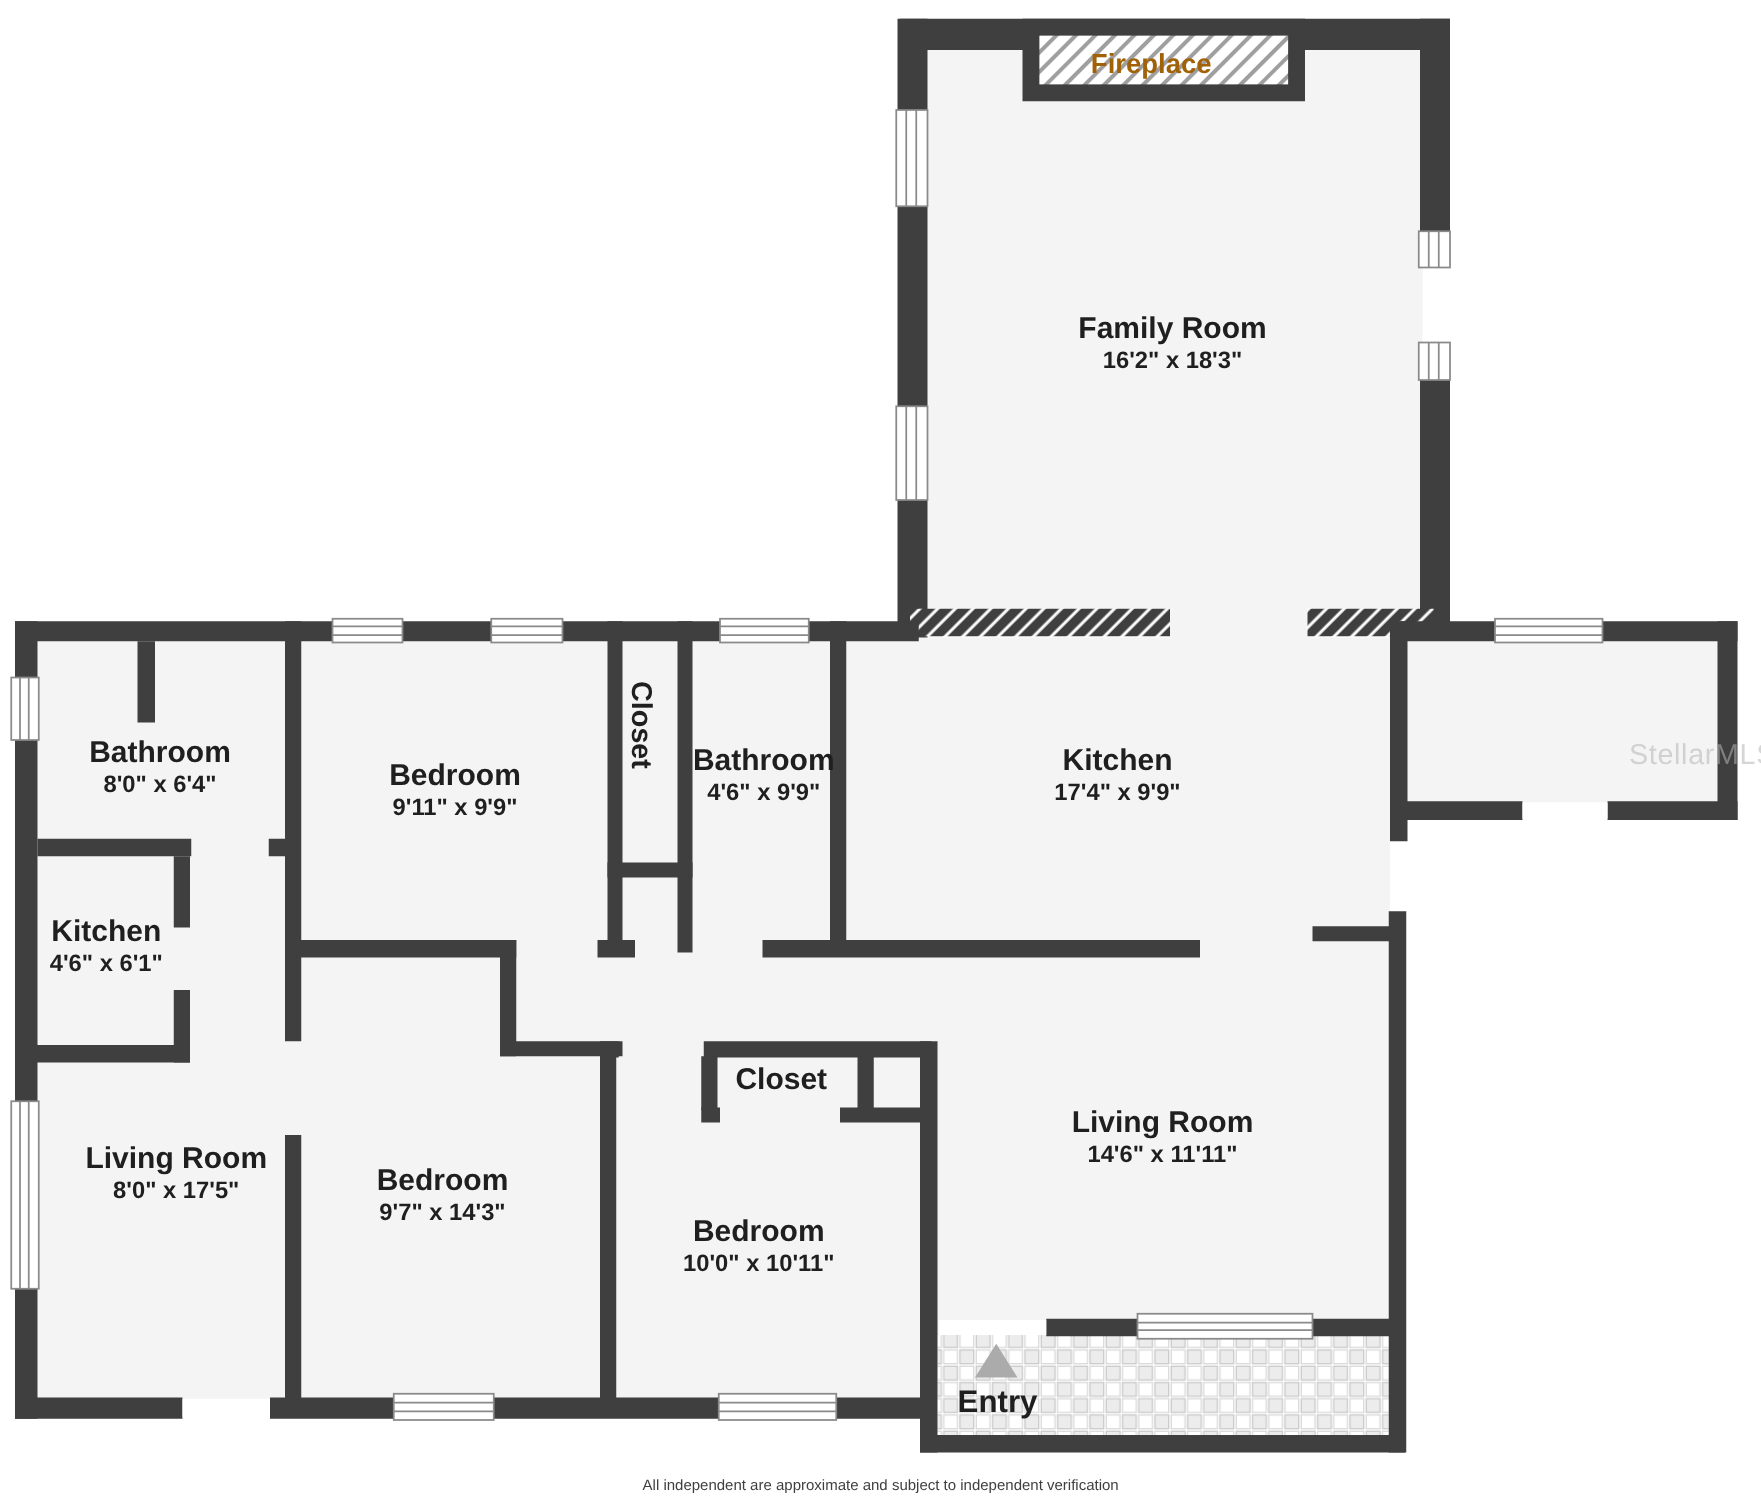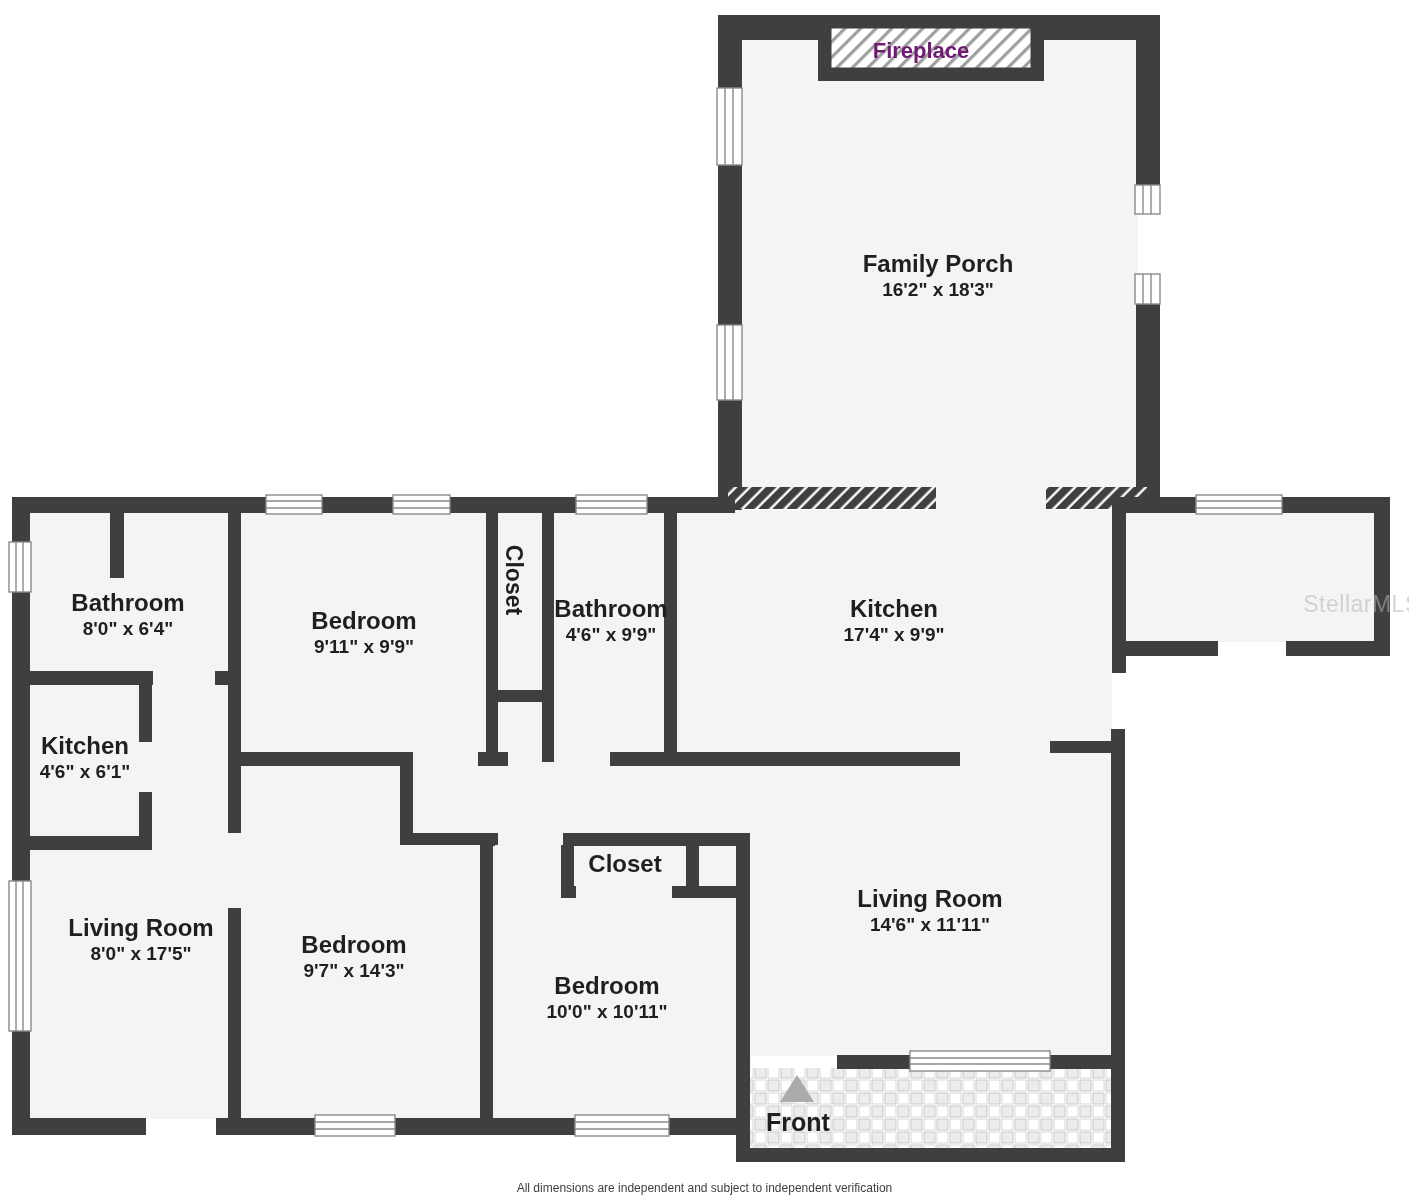--- a/index.html
+++ b/index.html
@@ -5,21 +5,21 @@
   html,body{margin:0;padding:0;background:#ffffff;}
   #stage{position:relative;width:1409px;height:1200px;background:#ffffff;overflow:hidden;
          font-family:"Liberation Sans",sans-serif;}
   #planSvg{position:absolute;left:0;top:0;}
   .room-label{position:absolute;transform:translate(-50%,-50%);text-align:center;
               color:#1f1f1f;font-weight:bold;line-height:1.22;white-space:nowrap;z-index:5;}
   .room-name{font-size:24px;}
   .room-dims{font-size:19px;}
   .vertical-label{position:absolute;transform:translate(-50%,-50%);writing-mode:vertical-rl;
               color:#1f1f1f;font-weight:bold;font-size:23px;white-space:nowrap;z-index:5;}
-  .fireplace-label{position:absolute;transform:translate(-50%,-50%);color:#701a75;
+  .fireplace-label{position:absolute;transform:translate(-50%,-50%);color:#a16207;
               font-weight:bold;font-size:22px;white-space:nowrap;z-index:5;}
   .entry-label{position:absolute;transform:translate(-50%,-50%);color:#1f1f1f;
               font-weight:bold;font-size:25px;white-space:nowrap;z-index:5;}
   .watermark{position:absolute;transform:translate(-50%,-50%);color:#b5b5b5;opacity:0.55;
               font-size:23px;font-weight:400;letter-spacing:0.5px;z-index:6;}
   .footer-note{position:absolute;left:0;top:1181px;width:100%;text-align:center;
               color:#3f3f3f;font-size:12px;z-index:5;}
 </style>
 </head>
 <body>
@@ -195,21 +195,21 @@
       <rect x="9" y="881" width="22" height="150"></rect>
           <line x1="16" y1="881" x2="16" y2="1031"></line>
           <line x1="23" y1="881" x2="23" y2="1031"></line>
     </g>
   </g>
 
   <polygon points="797,1075 780,1102 814,1102" fill="#ababab"></polygon>
 </svg>
 
 <div class="room-label" style="left:938px;top:275px">
-  <div class="room-name">Family Porch</div>
+  <div class="room-name">Family Room</div>
   <div class="room-dims">16'2" x 18'3"</div>
 </div>
 <div class="room-label" style="left:894px;top:620px">
   <div class="room-name">Kitchen</div>
   <div class="room-dims">17'4" x 9'9"</div>
 </div>
 <div class="room-label" style="left:611px;top:620px">
   <div class="room-name">Bathroom</div>
   <div class="room-dims">4'6" x 9'9"</div>
 </div>
@@ -240,19 +240,19 @@
 </div>
 <div class="room-label" style="left:625px;top:864px">
   <div class="room-name">Closet</div>
 </div>
 <div class="room-label" style="left:930px;top:910px">
   <div class="room-name">Living Room</div>
   <div class="room-dims">14'6" x 11'11"</div>
 </div>
 
 <div class="fireplace-label" style="left:921px;top:51px">Fireplace</div>
-<div class="entry-label" style="left:798px;top:1122px">Front</div>
+<div class="entry-label" style="left:798px;top:1122px">Entry</div>
 
 <div class="watermark" style="left:1362px;top:604px">StellarMLS</div>
 
-<div class="footer-note">All dimensions are independent and subject to independent verification</div>
+<div class="footer-note">All independent are approximate and subject to independent verification</div>
 
 </div>
 
 </body></html>

